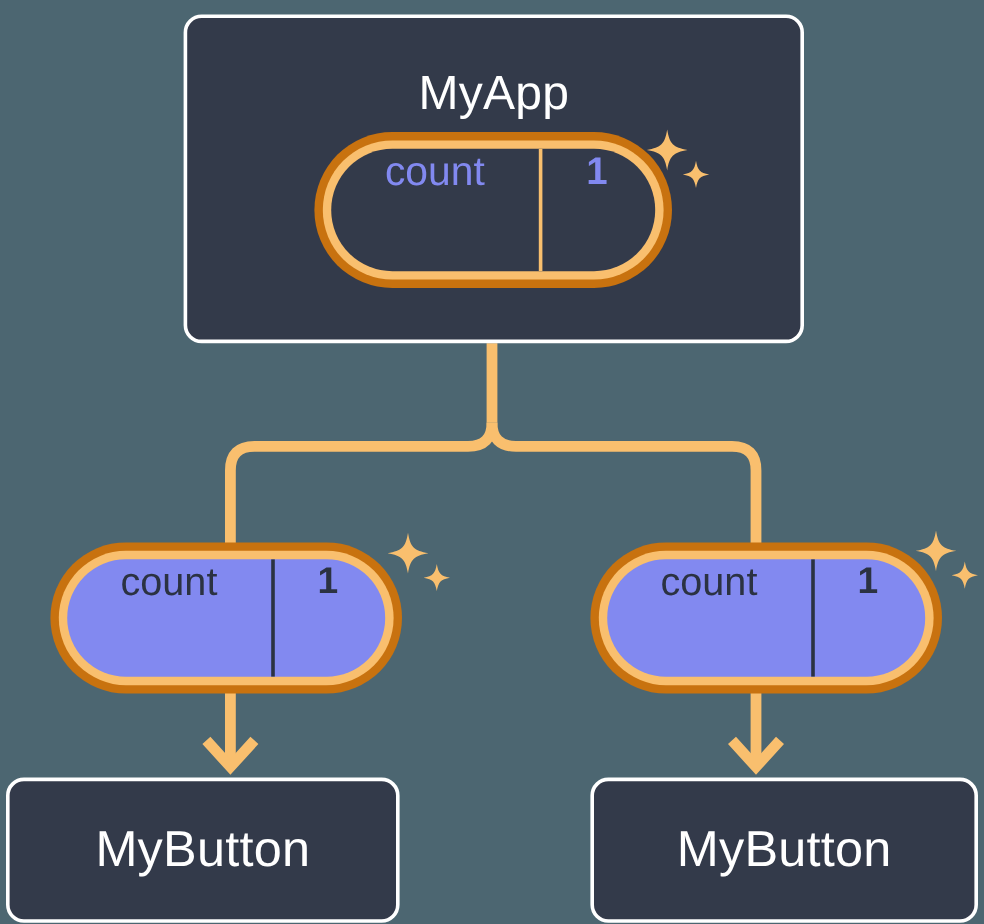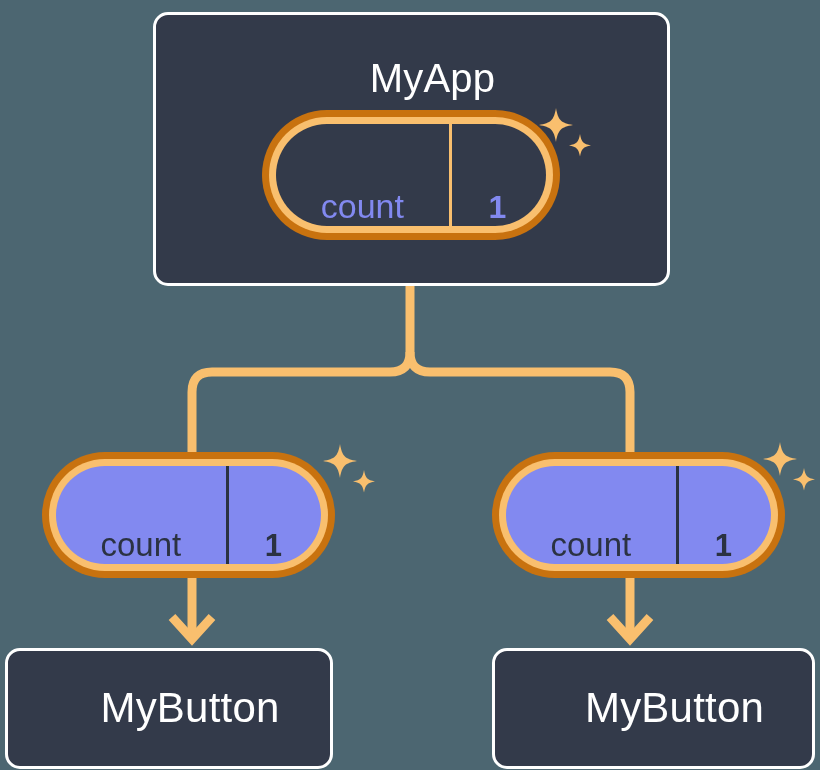--- a/index.html
+++ b/index.html
@@ -38,21 +38,20 @@
     z-index: 2;
   }
   .card-title {
     position: absolute;
     left: 0;
     width: 100%;
     text-align: center;
     color: #FFFFFF;
     font-weight: 400;
     letter-spacing: 0.2px;
-    padding-left: 21px;
   }
 
   #app-card {
     left: 153px;
     top: 12px;
     width: 517px;
     height: 274px;
   }
   #app-card .card-title {
     top: 41px;
@@ -94,21 +93,21 @@
     background: #F9BF6E;          
     padding: 7px;
   }
   .pill-inner {
     box-sizing: border-box;
     position: relative;
     width: 100%;
     height: 100%;
     border-radius: 999px;
     display: flex;
-    align-items: flex-end;
+    align-items: flex-start;
     overflow: hidden;
   }
   .pill-key, .pill-val {
     display: flex;
     align-items: center;
     justify-content: center;
   }
   .pill-key { flex: 0 0 64%; }
   .pill-val { flex: 1 1 auto; }
   .pill-divider {

